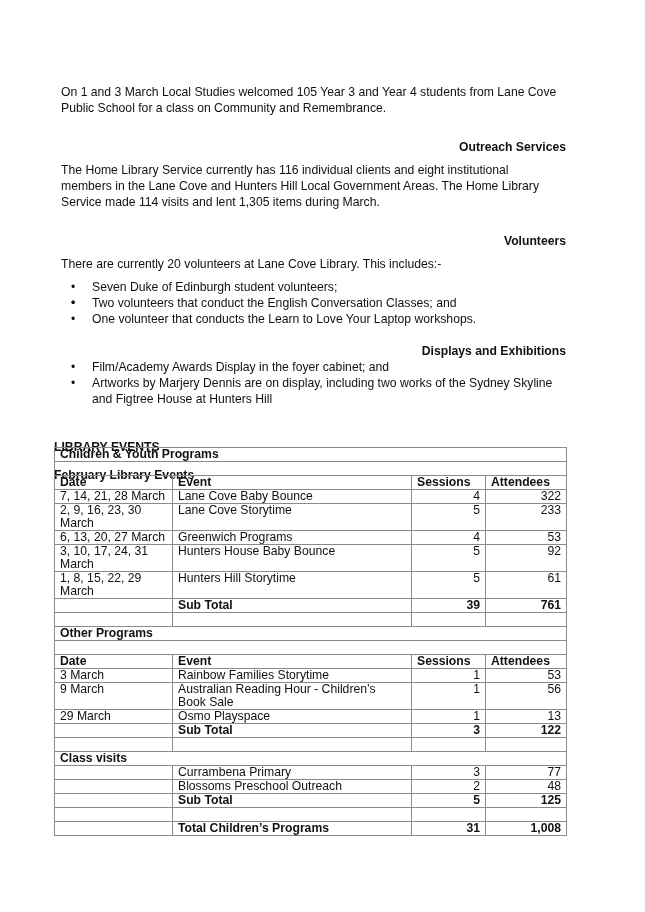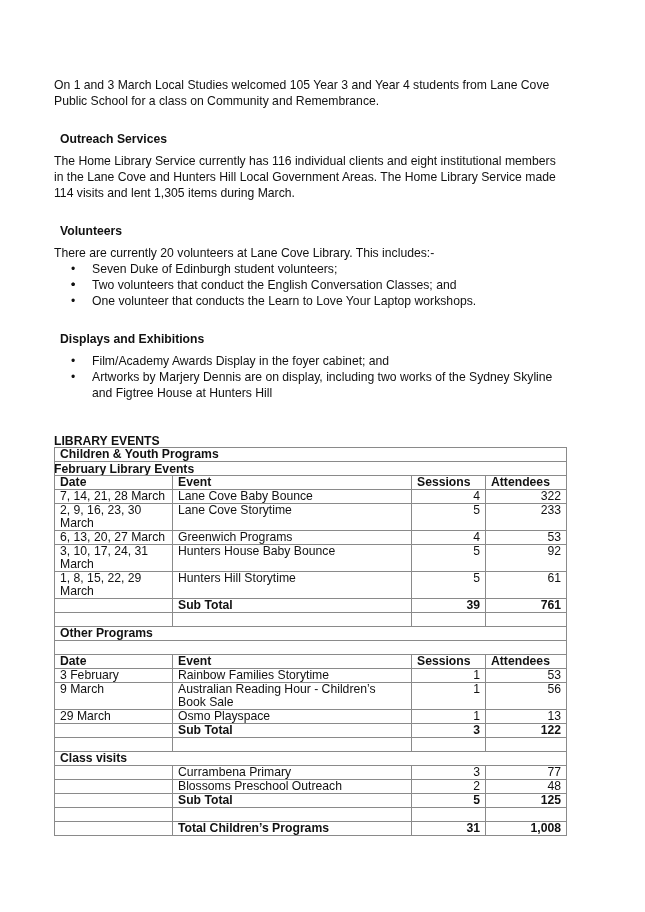--- a/index.html
+++ b/index.html
@@ -1,20 +1,20 @@
 <!DOCTYPE html>
 <html><head>
 <meta charset="utf-8">
 <style>
   html, body { margin: 0; padding: 0; background: #ffffff; }
   body { width: 645px; height: 912px; position: relative; overflow: hidden;
          font-family: "Liberation Sans", sans-serif; color: #111; font-size: 12.2px; }
   .page { position: absolute; left: 54px; top: 77px; width: 512px; }
-  p { margin: 0; line-height: 16px; }
-  .heading { font-weight: bold; line-height: 16px; margin: 6px; }
+  p { margin: 7px; line-height: 16px; }
+  .heading { font-weight: bold; line-height: 16px; margin: 0; text-align: right; }
   .gap { height: 16px; }
   ul { margin: 0; padding: 0; list-style: none; }
   ul li { position: relative; padding-left: 38px; line-height: 16px; }
   ul li .bullet { position: absolute; left: 17px; top: 0; }
   .caps { font-weight: bold; line-height: 16px; margin: 0; }
 
   table { border-collapse: collapse; width: 512px; table-layout: fixed; position: absolute; left: 54px; top: 447px; padding-left: 44px; }
   td { border: 1px solid #8a8a8a; padding: 0 5px; font-size: 12.2px; line-height: 13px; vertical-align: top; height: 13px; color: #111; }
   td.num { text-align: right; }
   td.b { font-weight: bold; }
@@ -119,21 +119,21 @@
     <tr>
         <td colspan="4"></td>
       </tr>
     <tr>
       <td class="b">Date</td>
       <td class="b">Event</td>
       <td class="b">Sessions</td>
       <td class="b">Attendees</td>
     </tr>
     <tr>
-      <td>3 February</td>
+      <td>3 March</td>
       <td>Rainbow Families Storytime</td>
       <td class="num">1</td>
       <td class="num">53</td>
     </tr>
     <tr>
       <td>9 March</td>
       <td>Australian Reading Hour - Children’s Book Sale</td>
       <td class="num">1</td>
       <td class="num">56</td>
     </tr>

